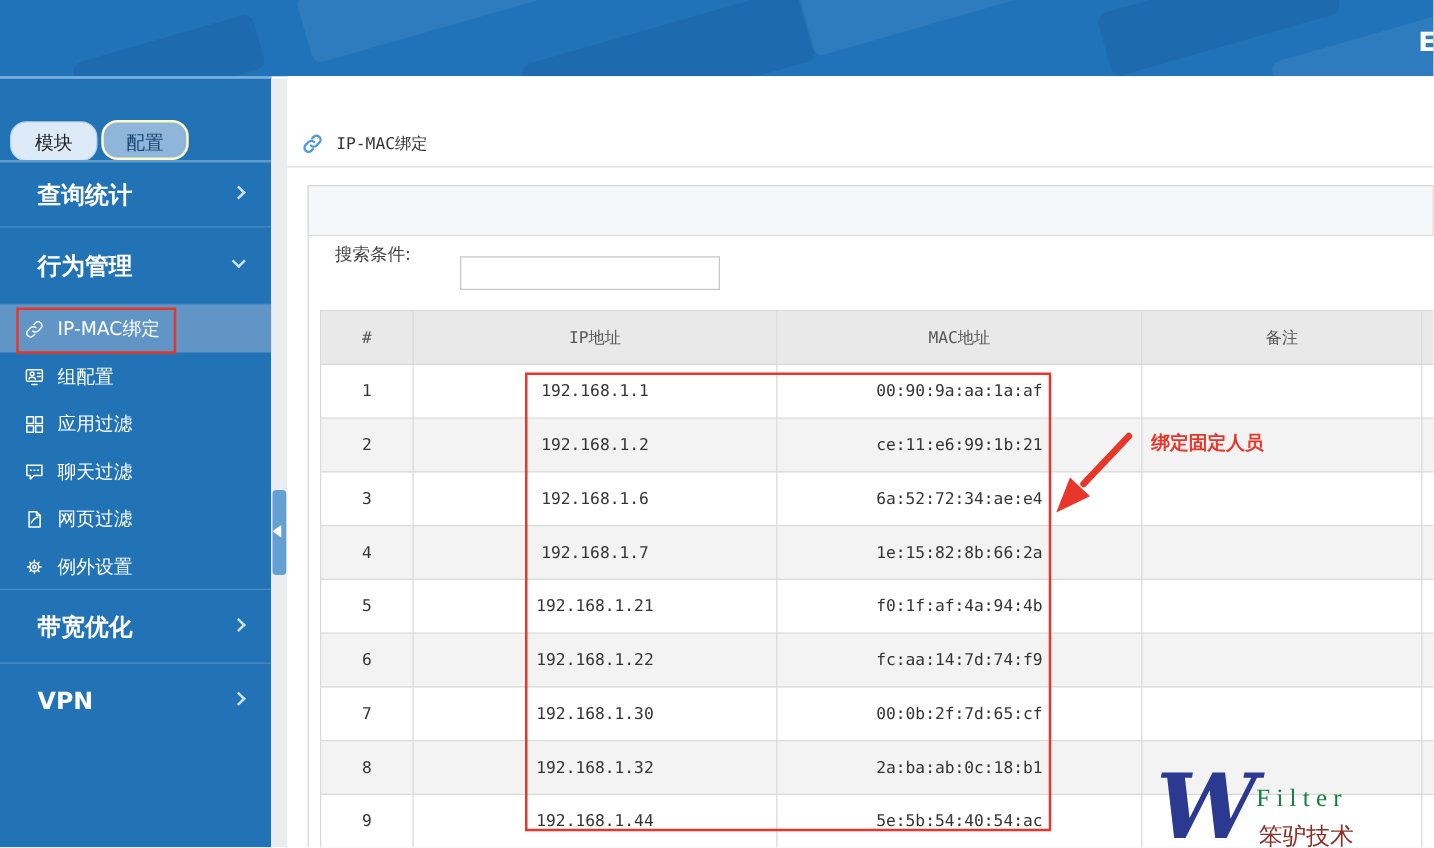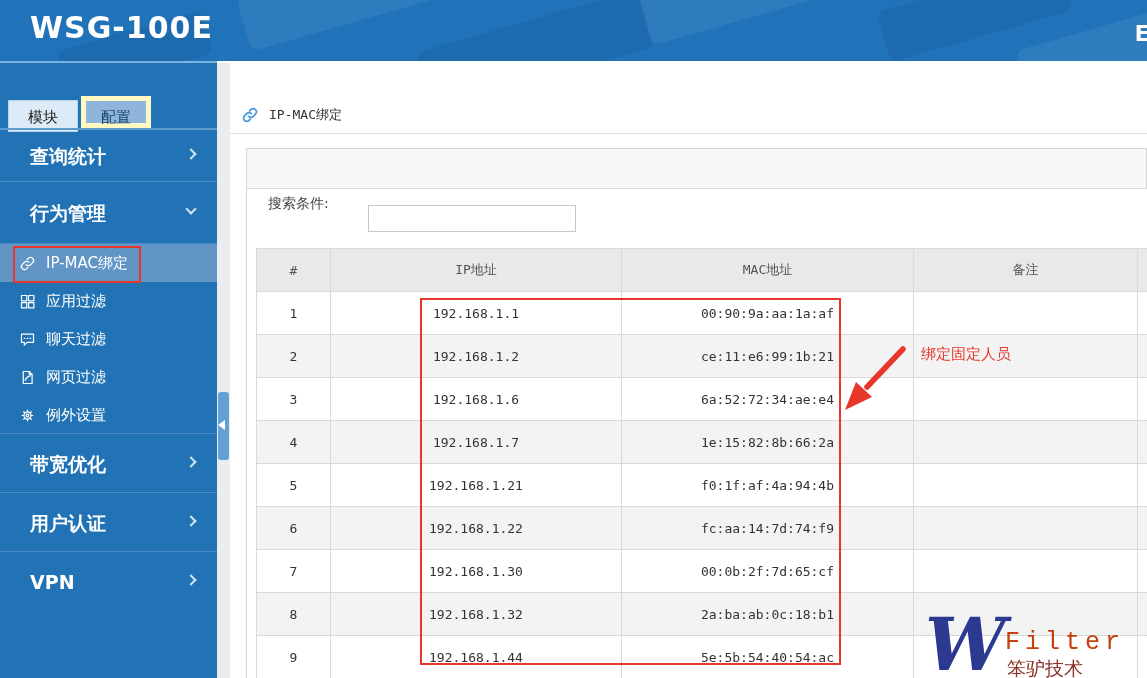--- a/index.html
+++ b/index.html
@@ -11,23 +11,23 @@
   
   .header { position:absolute; left:0; top:0; width:1147px; height:61px; background:#2173b9; overflow:hidden; }
   .key { position:absolute; border-radius:8px; transform:rotate(-16deg); }
   .key.light { background:rgba(255,255,255,0.06); }
   .key.dark  { background:rgba(0,40,80,0.10); }
   .header-title { position:absolute; left:30px; top:10px; color:#fff; font-size:30px; font-weight:bold; letter-spacing:1px; }
   .header-right { position:absolute; right:-2px; top:22px; color:#fff; font-size:21px; font-weight:bold; }
   
   .sidebar { position:absolute; left:0; top:61px; width:217px; height:617px; background:#2173b5; border-top:2px solid #7db3e0; }
   .side-tabs { position:absolute; left:8px; top:33px; height:32px; }
-  .mtab { display:inline-block; width:70px; height:32px; line-height:32px; text-align:center; font-size:15px; cursor:pointer; }
+  .mtab { display:inline-block; width:70px; height:32px; line-height:32px; text-align:center; font-size:15px; cursor:pointer;border-radius:13px; }
   .mtab.active { background:#dcebf7; color:#222; border:1px solid #b9d2e8; }
-  .mtab.idle { background:#8fb5da; color:#16456f; border:5px solid #fef9c3; margin-left:3px; }
+  .mtab.idle { background:#8fb5da; color:#16456f; border:2px solid #fef9c3; margin-left:3px; }
   .tabs-line { position:absolute; left:0; top:65px; width:217px; height:2px; background:#5d9bcd; }
   .menu { position:absolute; left:0; top:67px; width:217px; }
   .section { position:relative; height:52px; line-height:52px; padding-left:30px; color:#fff; font-size:19px; font-weight:bold; border-bottom:1px solid #4c8cc6; cursor:pointer; }
   .section.tall { height:62px; line-height:62px; }
   .section.bottom { height:60px; line-height:60px; border-top:1px solid #4c8cc6; border-bottom:none; margin-top:-1px; }
   .chev { position:absolute; right:22px; top:50%; width:8px; height:8px; border-right:2.5px solid #cde2f3; border-bottom:2.5px solid #cde2f3; }
   .chev.right { transform:translateY(-6px) rotate(-45deg); }
   .chev.down { transform:translateY(-8px) rotate(45deg); }
   .submenu { padding:0; }
   .subitem { position:relative; height:38px; display:flex; align-items:center; gap:10px; padding-left:19px; color:#fff; font-size:15px; cursor:pointer; }
@@ -52,41 +52,40 @@
   
   .tbl-wrap { position:absolute; left:256px; top:248px; width:891px; }
   table.grid { border-collapse:collapse; table-layout:fixed; width:891px; font-family:"DejaVu Sans Mono","Liberation Mono",monospace; }
   table.grid th { height:43px; background:#e9e9e9; border:1px solid #d9d9d9; font-weight:normal; font-size:13px; color:#555; }
   table.grid td { height:43px; border:1px solid #d9d9d9; text-align:center; font-size:13px; color:#333; background:#fff; }
   table.grid tr:nth-child(even) td { background:#f3f3f3; }
   table.grid th:last-child, table.grid td:last-child { border-right:none; }
   
   .red-rect-table { position:absolute; left:420px; top:298px; width:421px; height:367px; border:2px solid #e8372a; pointer-events:none; z-index:5; }
   .red-rect-menu { position:absolute; left:13px; top:246px; width:128px; height:37px; border:2px solid #e8372a; pointer-events:none; z-index:5; }
-  .anno-text { position:absolute; left:921px; top:345px; color:#e8372a; font-size:15px; z-index:6; }
+  .anno-text { position:absolute; left:921px; top:345px; color:#e8372a; font-size:15px; z-index:6;font-weight:bold; }
   .anno-arrow { position:absolute; left:825px; top:338px; width:95px; height:85px; z-index:6; pointer-events:none; }
   
   .wm { position:absolute; left:925px; top:616px; width:222px; height:62px; z-index:7; }
   .wm-w { position:absolute; left:0; top:-14px; font-family:"DejaVu Serif","Liberation Serif",serif; font-style:italic; font-weight:bold; font-size:72px; color:#2b3990; }
-  .wm-name { position:absolute; left:80px; top:12px; font-family:Liberation Mono, monospace; font-size:25px; letter-spacing:5px; color:#c2410c; }
+  .wm-name { position:absolute; left:80px; top:12px; font-family:Liberation Serif, serif; font-size:20px; letter-spacing:5px; color:#15803d; }
   .wm-sub { position:absolute; left:82px; top:40px; font-size:19px; color:#8a3228; }
 </style>
 </head>
 <body>
 
 <div class="page">
 
   <div class="header">
     <div class="key light" style="left:240px;top:-30px;width:200px;height:55px;"></div>
     <div class="key dark" style="left:420px;top:20px;width:230px;height:60px;"></div>
     <div class="key light" style="left:640px;top:-40px;width:210px;height:58px;"></div>
     <div class="key dark" style="left:880px;top:-15px;width:190px;height:52px;"></div>
     <div class="key light" style="left:1020px;top:25px;width:180px;height:55px;"></div>
     <div class="key dark" style="left:60px;top:30px;width:150px;height:45px;"></div>
-    <div class="header-title">WSG-100E</div>
     <div class="header-right">E</div>
   </div>
 
   <div class="sidebar">
     <div class="side-tabs">
       <span class="mtab active">模块</span><span class="mtab idle">配置</span>
     </div>
     <div class="tabs-line"></div>
     <div class="menu">
 
@@ -106,20 +105,32 @@
             <svg viewBox="0 0 24 24">
                 <path d="M10.2 13.8a4.3 4.3 0 0 0 6.1 0l3-3a4.3 4.3 0 0 0-6.1-6.1l-1.7 1.7"></path>
                 <path d="M13.8 10.2a4.3 4.3 0 0 0-6.1 0l-3 3a4.3 4.3 0 0 0 6.1 6.1l1.7-1.7"></path>
               </svg>
           </span>
           <span>IP-MAC绑定</span>
         </div>
         <div class="subitem">
           <span class="sicon">
             <svg viewBox="0 0 24 24">
+                <rect x="3" y="4" width="18" height="13" rx="1.5"></rect>
+                <circle cx="9.5" cy="8.6" r="2.1"></circle>
+                <path d="M6 14.5c0-2.6 7-2.6 7 0"></path>
+                <path d="M15.5 8h3.5M15.5 11.5h3.5"></path>
+                <path d="M9 20.5h6"></path>
+              </svg>
+          </span>
+          <span>组配置</span>
+        </div>
+        <div class="subitem">
+          <span class="sicon">
+            <svg viewBox="0 0 24 24">
                 <rect x="3.5" y="3.5" width="7.5" height="7.5"></rect>
                 <rect x="13.5" y="3.5" width="7.5" height="7.5"></rect>
                 <rect x="3.5" y="13.5" width="7.5" height="7.5"></rect>
                 <rect x="13.5" y="13.5" width="7.5" height="7.5"></rect>
               </svg>
           </span>
           <span>应用过滤</span>
         </div>
         <div class="subitem">
           <span class="sicon">
@@ -147,24 +158,20 @@
                 <circle cx="12" cy="12" r="1.8"></circle>
                 <path d="M12 4.5V7M12 17v2.5M4.5 12H7M17 12h2.5M6.7 6.7l1.8 1.8M15.5 15.5l1.8 1.8M17.3 6.7l-1.8 1.8M8.5 15.5l-1.8 1.8"></path>
               </svg>
           </span>
           <span>例外设置</span>
         </div>
       </div>
 
       <div class="section bottom">
         <span>带宽优化</span>
-        <span class="chev right"></span>
-      </div>
-      <div class="section bottom">
-        <span>用户认证</span>
         <span class="chev right"></span>
       </div>
       <div class="section bottom">
         <span>VPN</span>
         <span class="chev right"></span>
       </div>
     </div>
   </div>
 
   <div class="gutter"></div>

